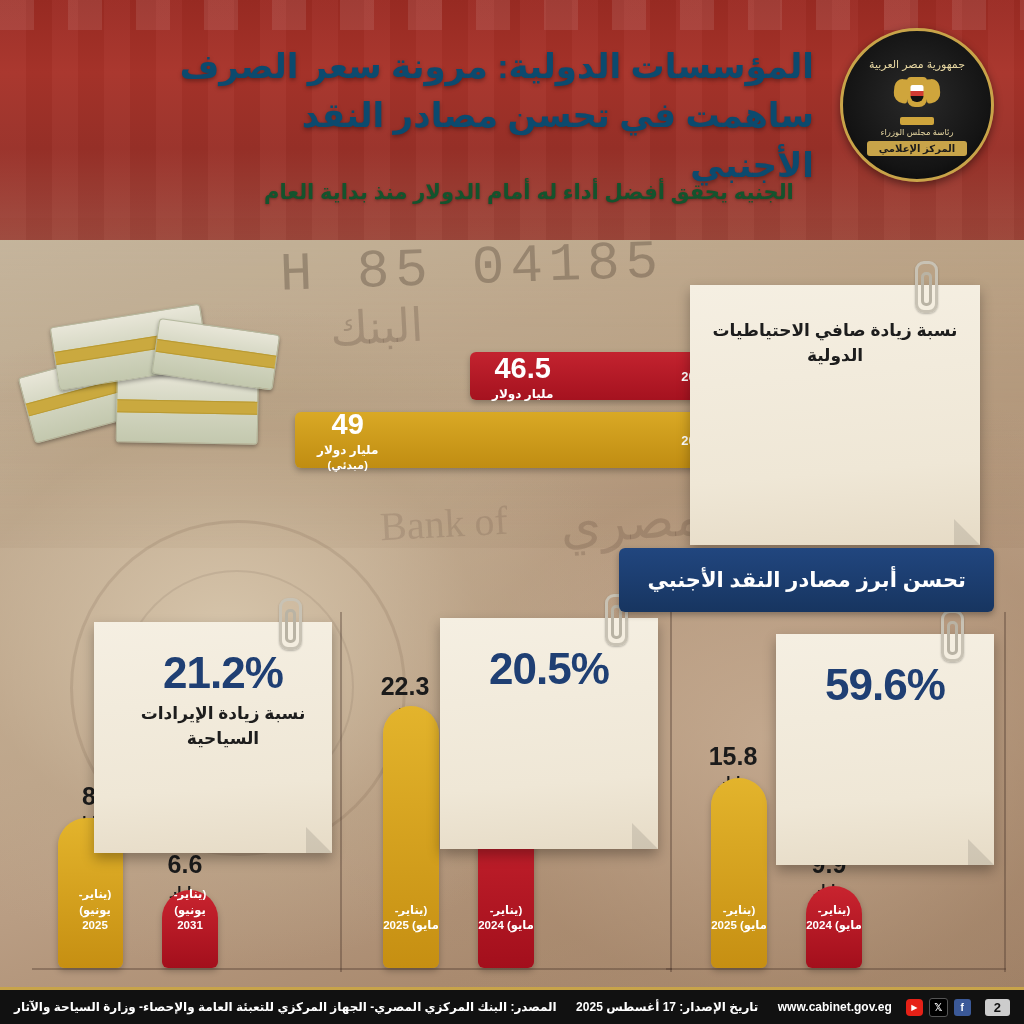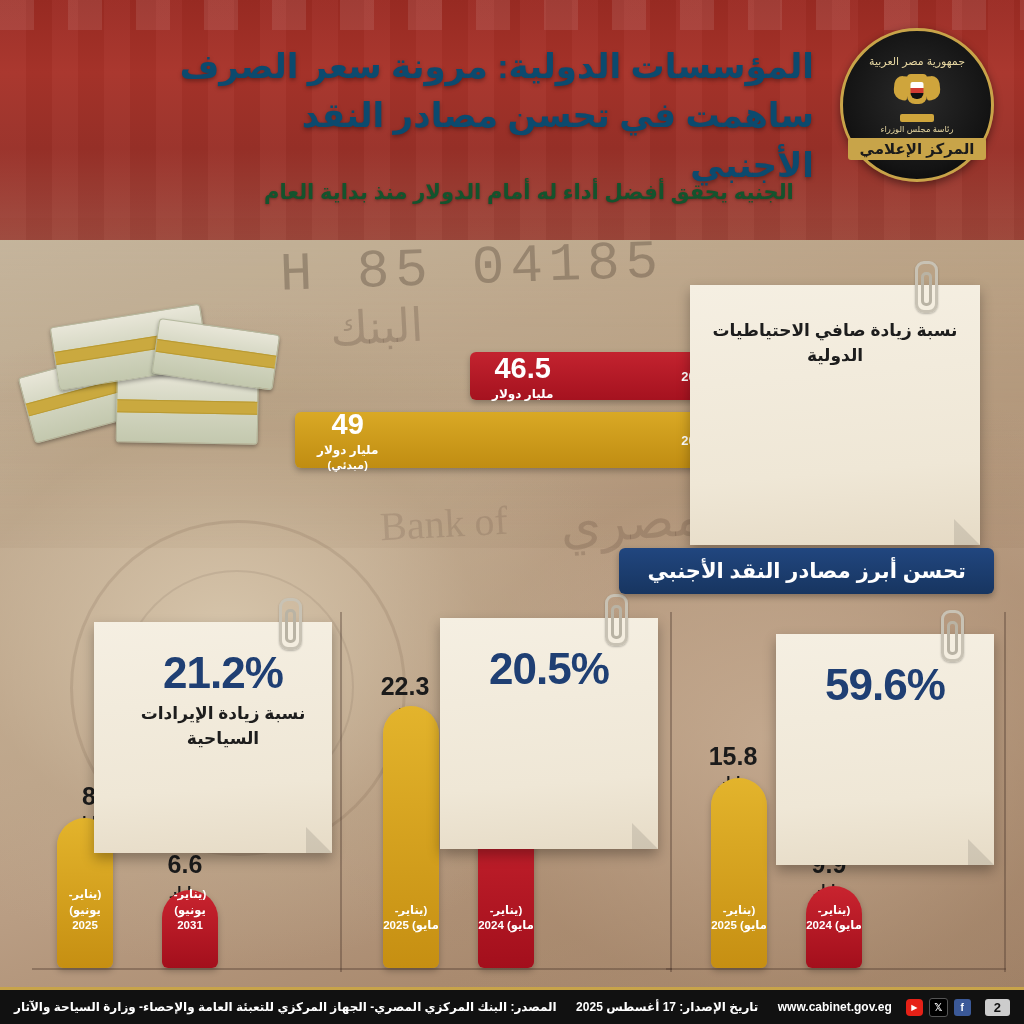--- a/index.html
+++ b/index.html
@@ -94,21 +94,21 @@
   .logo .eagle .wingL,.logo .eagle .wingR{position:absolute;top:6px;width:14px;height:24px;background:#cfa53c;}
   .logo .eagle .wingL{left:0;border-radius:8px 2px 2px 10px;transform:rotate(6deg);}
   .logo .eagle .wingR{right:0;border-radius:2px 8px 10px 2px;transform:rotate(-6deg);}
   .logo .eagle .shield{position:absolute;left:50%;top:12px;transform:translateX(-50%);
      width:13px;height:17px;background:linear-gradient(180deg,#fff 0 33%,#d13b33 33% 66%,#111 66% 100%);
      border-radius:2px 2px 6px 6px;}
   .logo .eagle .base{position:absolute;left:50%;bottom:0;transform:translateX(-50%);
      width:34px;height:8px;background:#cfa53c;border-radius:2px;}
   .logo .lmid{color:#e7d7a2;font-size:8.5px;}
   .logo .lband{
-    margin-top:4px;background:#c8a449;color:#1b1b1b;font-size:15px;font-weight:bold;
+    margin-top:4px;background:#c8a449;color:#1b1b1b;font-size:10px;font-weight:bold;
     padding:2px 12px;border-radius:3px;}
 
   
   .bar{position:absolute;display:flex;align-items:center;z-index:3;border-radius:6px;
        box-shadow:0 3px 6px rgba(0,0,0,.28);}
   .bar .val{font-size:29px;font-weight:bold;color:#fff;}
   .bar .unit{font-size:12px;font-weight:bold;color:#fff;margin-top:2px;}
   .bar .lbl{font-size:13px;font-weight:bold;color:#fff;}
 
   #bar2024{left:470px;top:352px;width:322px;height:48px;background:linear-gradient(180deg,#c3232f,#a5121f);}
@@ -130,21 +130,21 @@
   .pct{font-size:44px;font-weight:bold;color:#1f3f73;letter-spacing:-1px;}
   .ptxt{font-size:17px;font-weight:bold;color:#1d1d1d;line-height:1.45;margin-top:4px;}
 
   #note-reserves{left:690px;top:285px;width:290px;height:230px;padding-top:30px;}
   #note-reserves .clip{right:42px;}
 
   
   #section-title{
     position:absolute;right:30px;top:548px;z-index:5;
     background:linear-gradient(180deg,#21467f,#173560);color:#fff;
-    font-size:21px;font-weight:bold;padding:11px 28px;border-radius:6px;
+    font-size:21px;font-weight:bold;padding:20px 28px;border-radius:6px;
     box-shadow:0 3px 6px rgba(0,0,0,.3);
   }
 
   
   #groups{position:absolute;left:0;right:0;top:612px;height:380px;z-index:4;}
   .grp{position:absolute;top:0;height:380px;}
   .grp .divider{position:absolute;right:0;top:0;width:2px;height:360px;background:rgba(70,50,40,.35);}
   .grp .baseline{position:absolute;left:0;right:0;bottom:22px;height:2px;background:rgba(70,50,40,.35);}
 
   .vbar{position:absolute;bottom:24px;width:56px;border-radius:28px 28px 6px 6px;
@@ -296,21 +296,21 @@
     <div class="baseline"></div>
 
     <div class="note gnote" style="right:10px;top:10px;padding-left:20px;">
       <div class="clip"></div>
       <div class="pct">21.2%</div>
       <div class="ptxt" style="padding:0 18px;">نسبة زيادة الإيرادات السياحية</div>
     </div>
 
     <div class="vval" style="right:208px;top:170px;">8</div>
     <div class="vunit" style="right:238px;top:202px;">مليار دولار</div>
-    <div class="vbar gold" style="right:229px;height:150px;">
+    <div class="vbar gold" style="right:219px;height:150px;padding-left:9px;">
       <div class="vper" style="right:0;">(يناير- يونيو) 2025</div>
     </div>
 
     <div class="vval" style="right:112px;top:238px;">6.6</div>
     <div class="vunit" style="right:143px;top:272px;">مليار دولار</div>
     <div class="vbar red" style="right:124px;height:78px;">
       <div class="vper" style="right:0;">(يناير- يونيو) 2031</div>
     </div>
   </div>
 </div>

